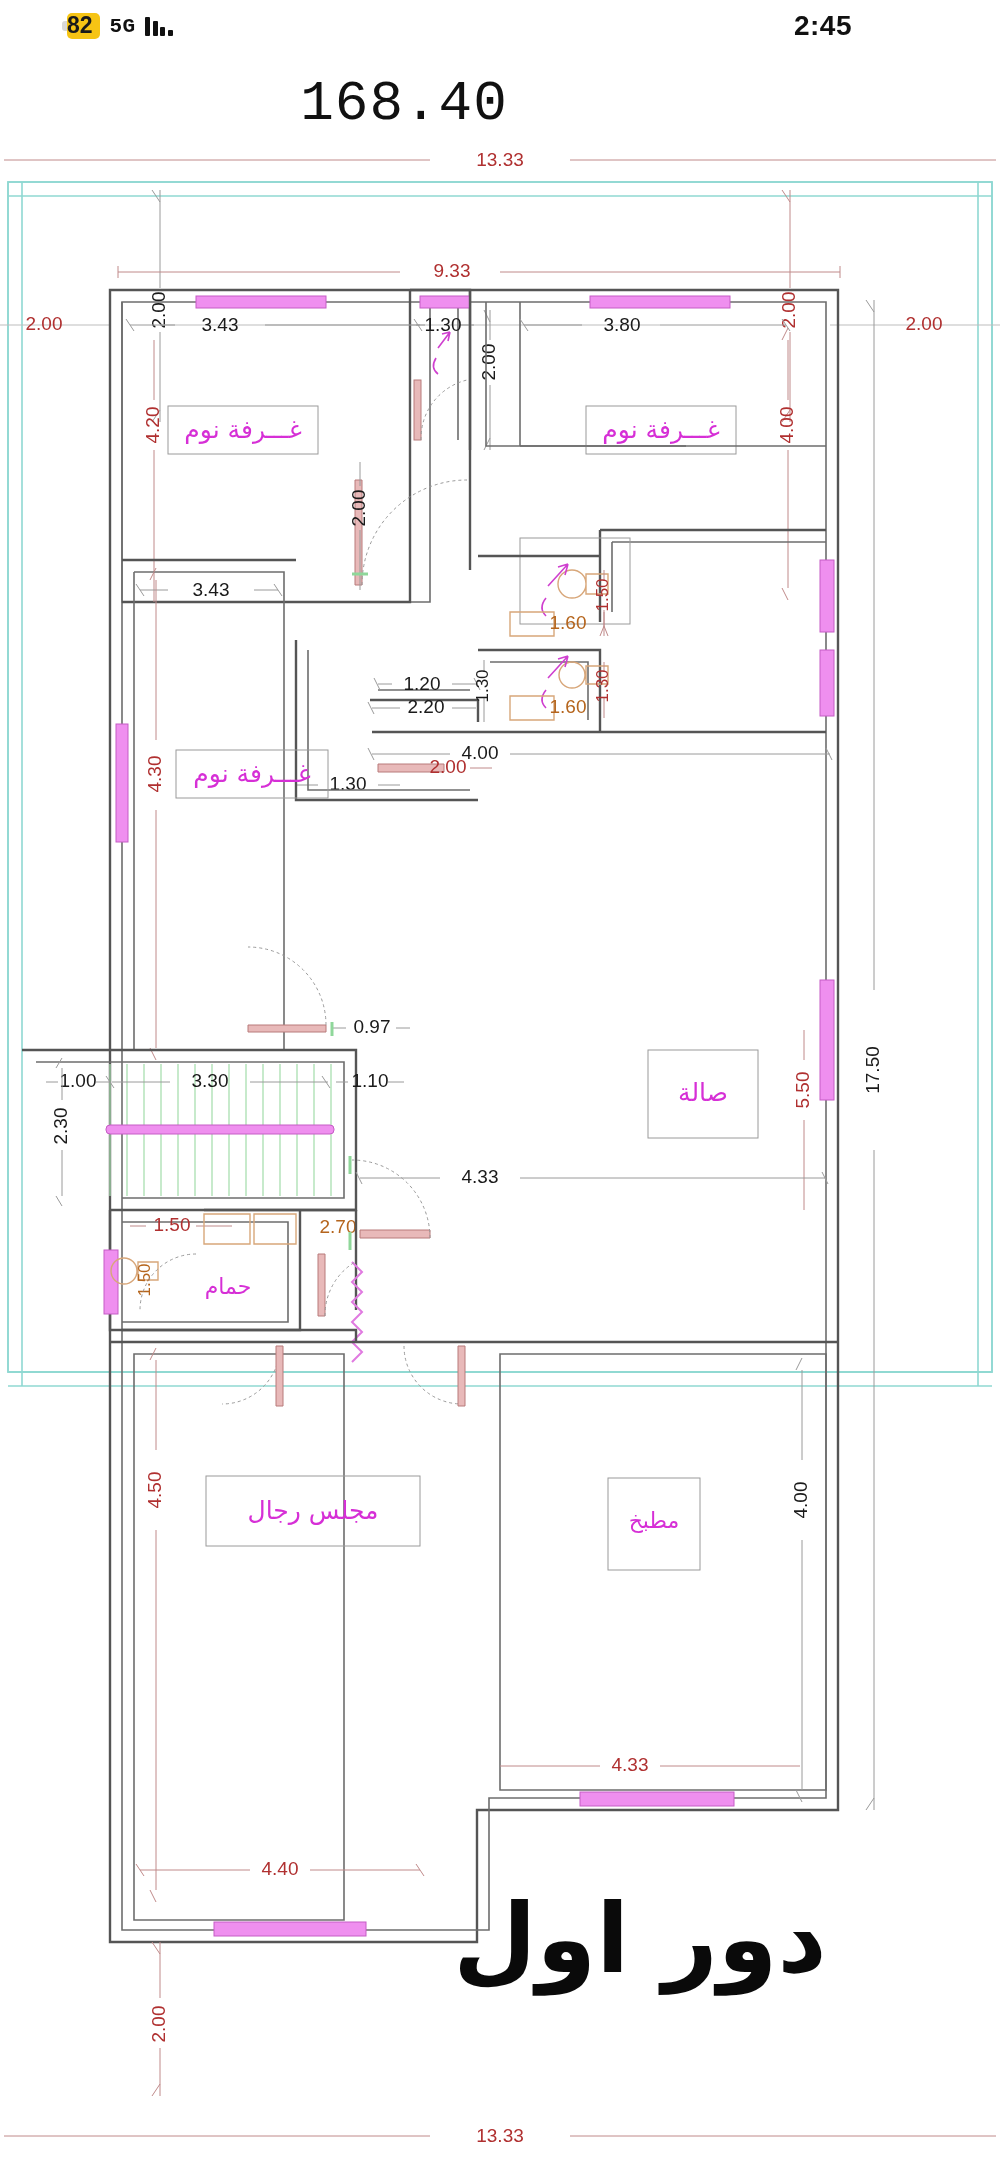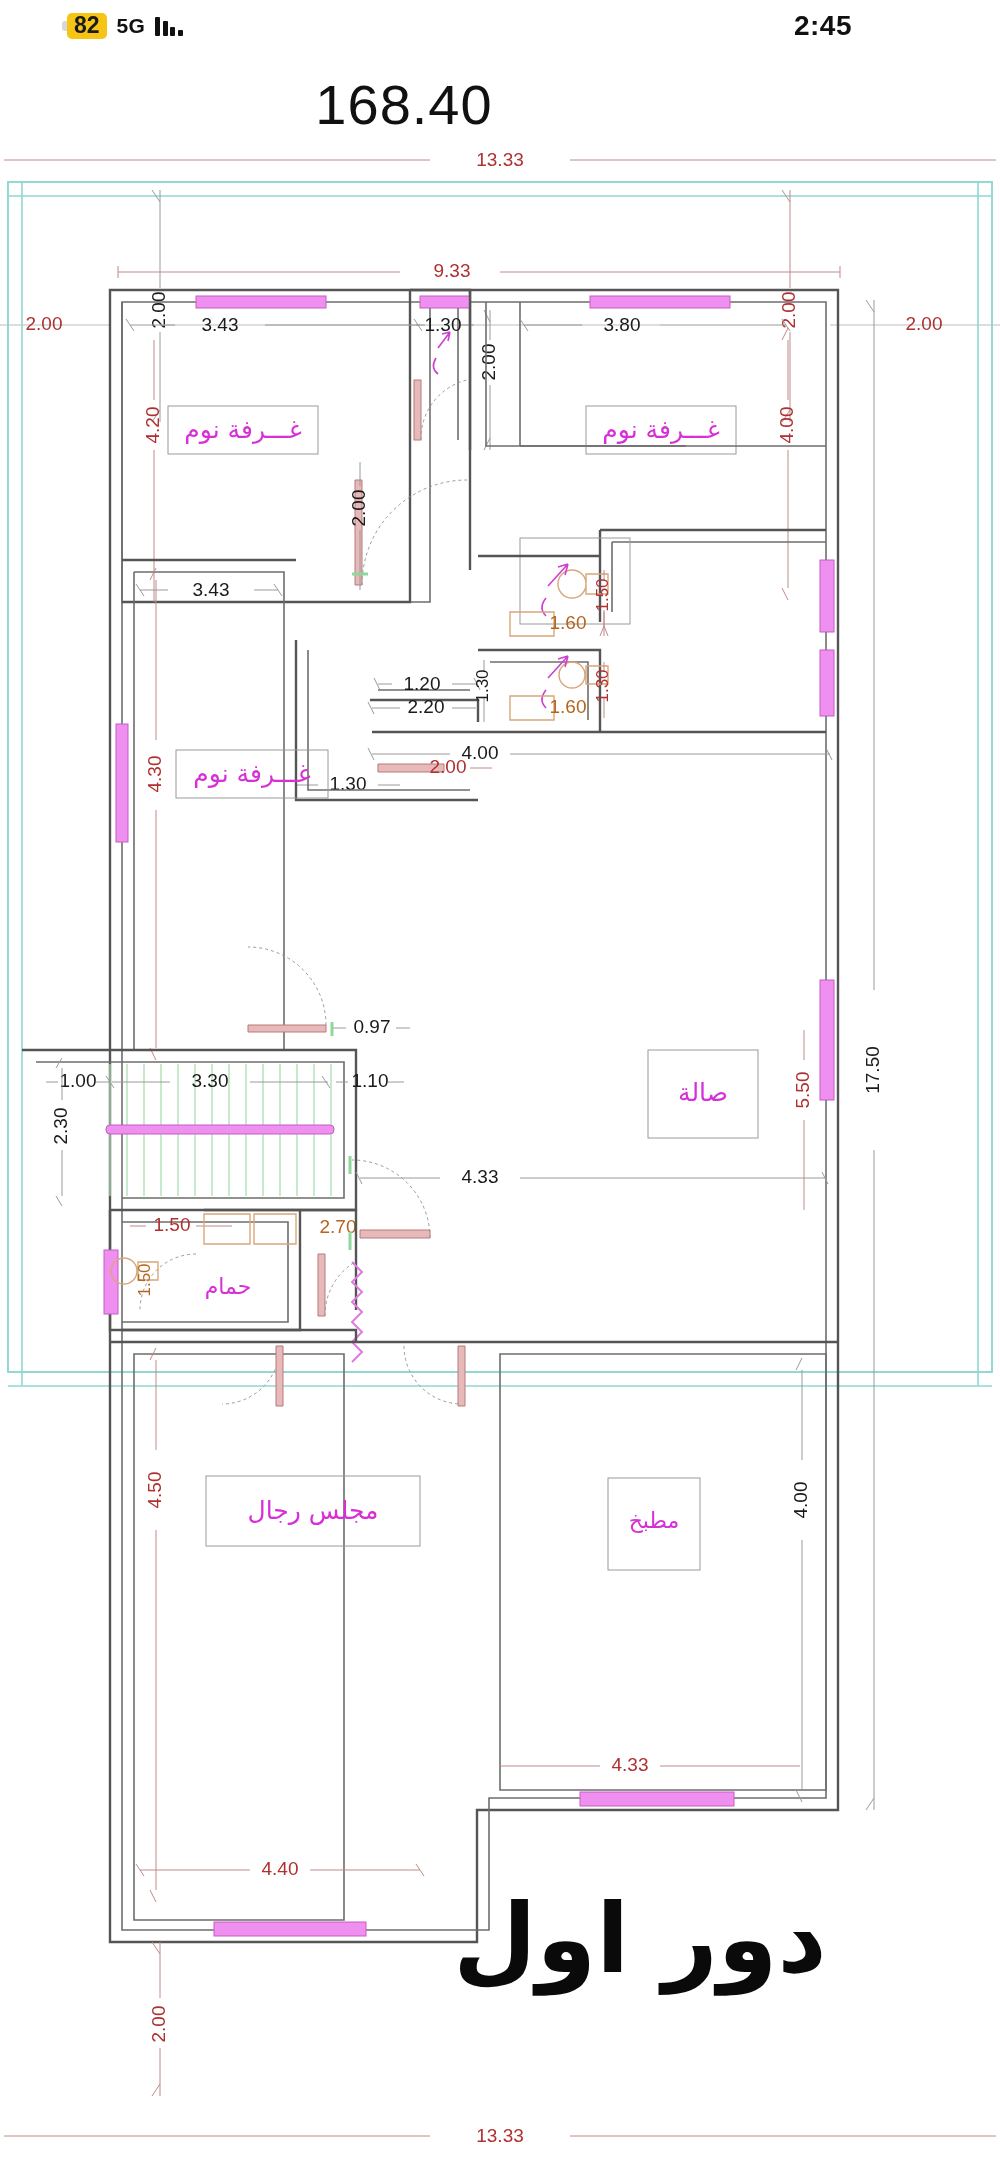--- a/index.html
+++ b/index.html
@@ -4,34 +4,34 @@
 <style>
   html,body{margin:0;padding:0;background:#ffffff;}
   body{width:1000px;height:2168px;position:relative;overflow:hidden;
        font-family:"Liberation Sans",sans-serif;color:#111;}
 
   
   #statusbar{position:absolute;left:0;top:0;width:1000px;height:60px;background:#fff;}
   #statusbar .left{position:absolute;left:62px;top:13px;display:flex;align-items:center;gap:10px;}
   .batt{display:flex;align-items:center;}
   .batt .cap{width:5px;height:10px;background:#d8d8d8;border-radius:3px 0 0 3px;}
-  .batt .body{background:#F6C414;border-radius:5px;padding:1px 7px 2px 7px;font-size:23px;
+  .batt .body{background:#F6C414;border-radius:5px;padding:1px 7px 2px 0;font-size:23px;
               font-weight:bold;line-height:1;color:#1a1a1a;font-family:"Liberation Sans",sans-serif;}
-  .netlabel{font-size:21px;font-weight:600;letter-spacing:.3px;}
+  .netlabel{font-size:21px;font-weight:600;letter-spacing:.3px;font-family:Liberation Mono, monospace;}
   .bars{display:flex;align-items:flex-end;gap:2.5px;height:19px;}
   .bars i{display:block;width:5px;background:#111;border-radius:1px;}
   .bars i:nth-child(1){height:19px;}
   .bars i:nth-child(2){height:15px;}
   .bars i:nth-child(3){height:9px;}
   .bars i:nth-child(4){height:6px;}
   #clock{position:absolute;right:148px;top:10px;font-size:28px;font-weight:600;letter-spacing:.5px;}
 
   
   #area-caption{position:absolute;left:0;top:72px;width:808px;text-align:center;
-       font-size:56px;letter-spacing:1px;font-family:Liberation Sans, sans-serif;}
+       font-size:56px;letter-spacing:1px;font-family:Liberation Mono, monospace;}
 
   
   #plan{position:absolute;left:0;top:150px;width:796px;height:2018px;background:#fff;}
   #plan svg{display:block;}
 
   .dimtxt{font-family:"Liberation Sans",sans-serif;font-size:19px;fill:#1a1a1a;
           text-anchor:middle;dominant-baseline:middle;}
   .dimtxt.red{fill:#b03030;}
   .dimtxt.sm{font-size:17px;}
   .dimtxt.or{fill:#b5651d;}

